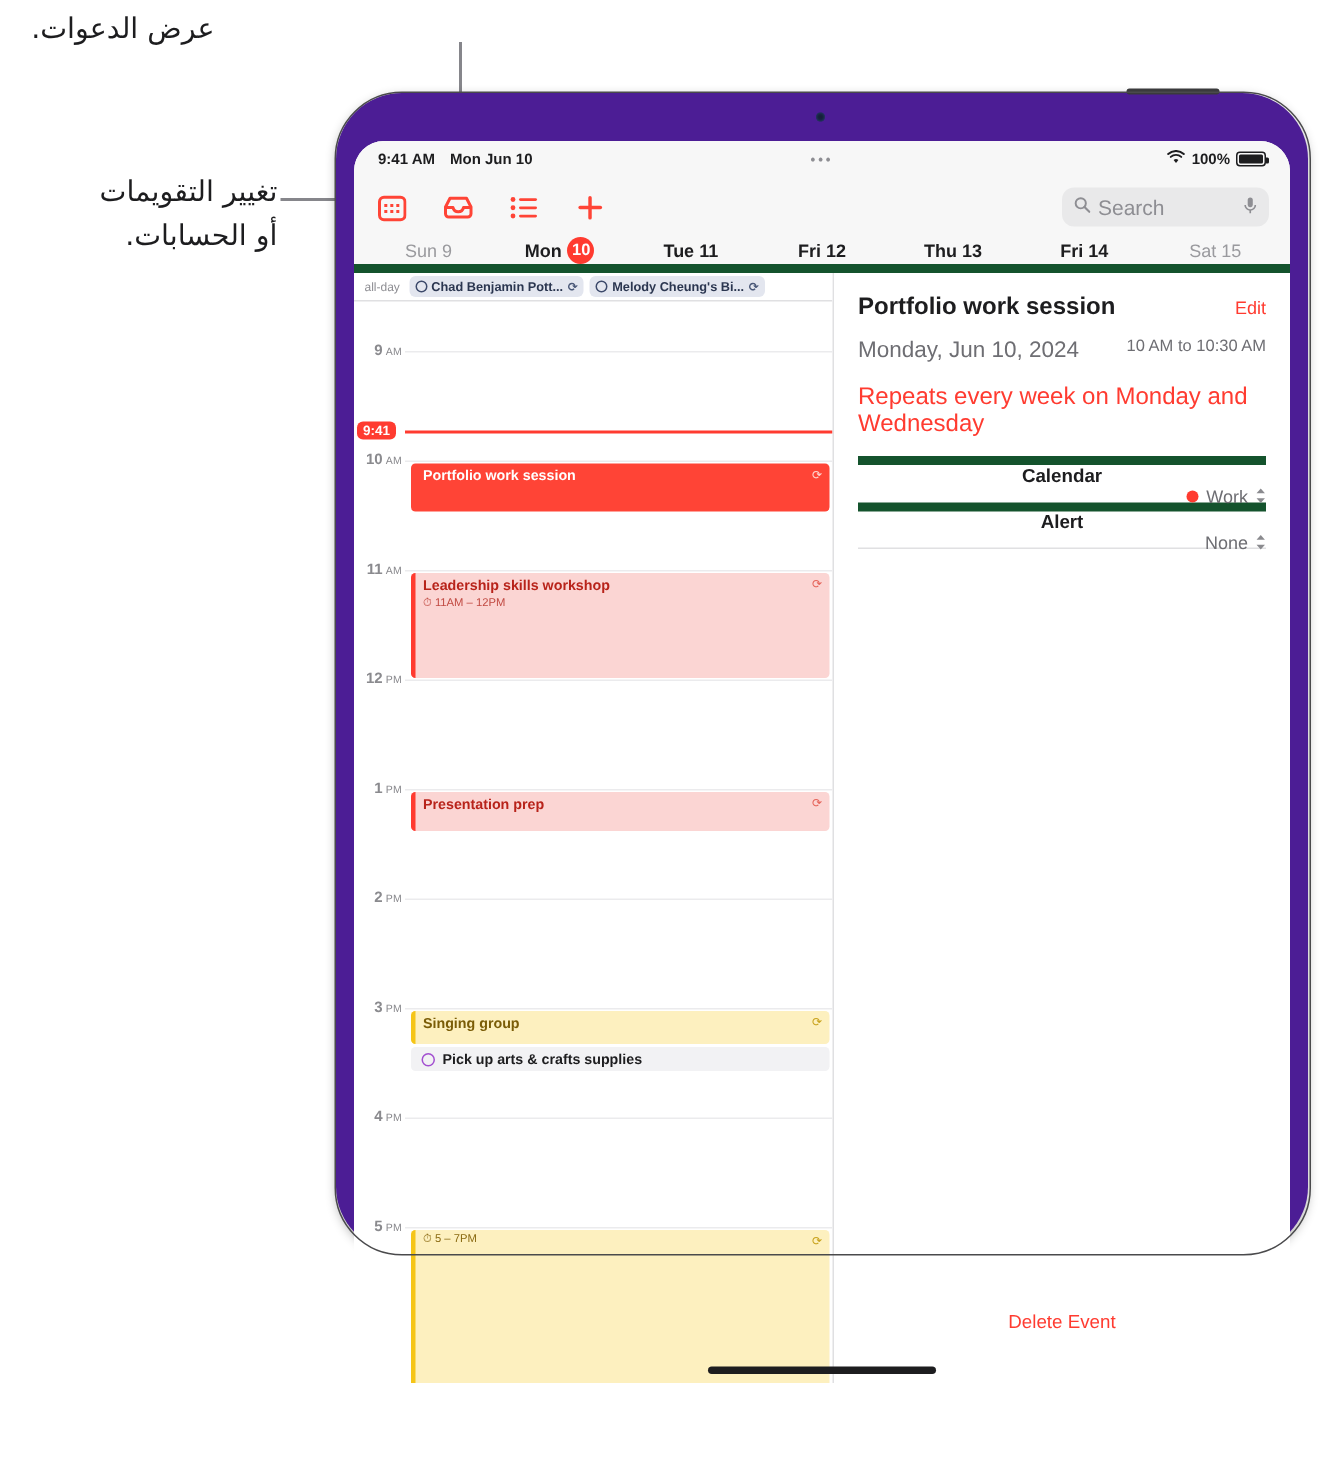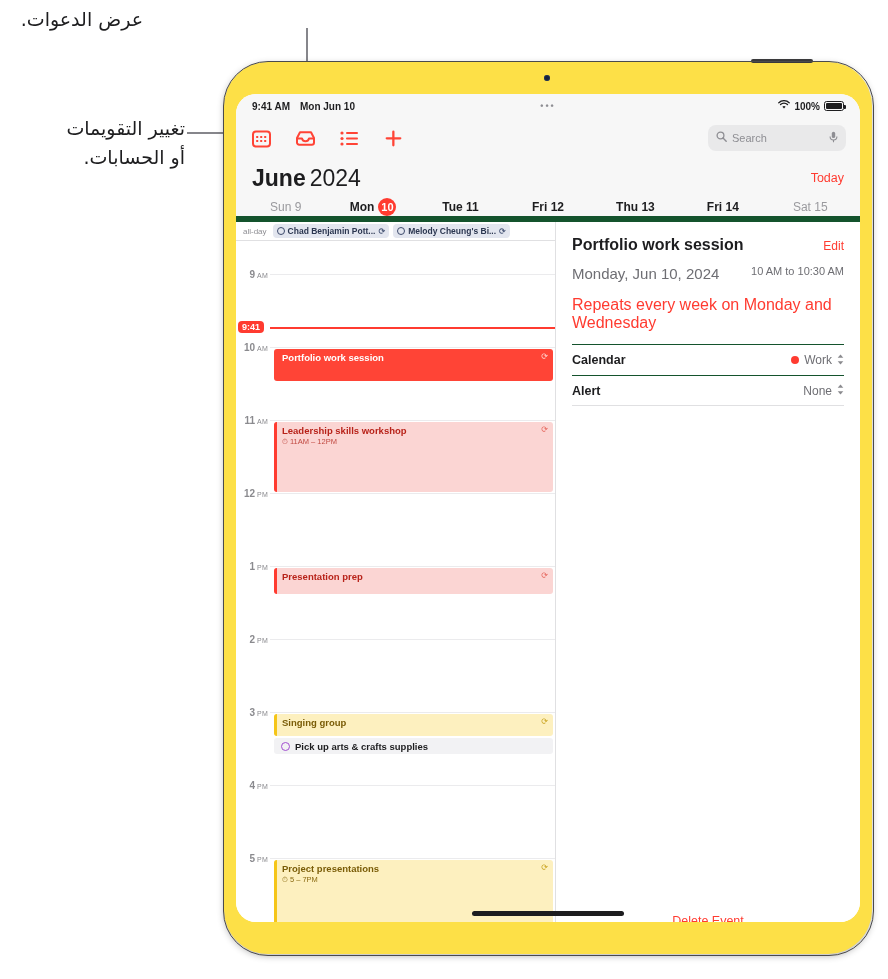--- a/index.html
+++ b/index.html
@@ -26,22 +26,22 @@
     position: absolute;
     background: #86868b;
   }
   .callout-line.h { height: 1.5px; }
   .callout-line.v { width: 1.5px; }
 
   
   #device {
     position: absolute;
     left: 224px; top: 62px;
-    width: 648px; height: 892px;
-    background: #fde047;
+    width: 648px; height: 773px;
+    background: #4c1d95;
     border-radius: 44px;
     box-shadow: 0 2px 7px rgba(0,0,0,.30);
   }
   #device::after { 
     content: "";
     position: absolute; inset: -1.5px;
     border-radius: 45px;
     border: 1.5px solid #4a4a4c;
     pointer-events: none;
   }
@@ -143,21 +143,21 @@
 
   .searchbox {
     margin-left: auto;
     width: 138px; height: 26px;
     background: #e9e9ea;
     border-radius: 8px;
     display: flex; align-items: center;
     padding: 0 8px; gap: 5px;
   }
   .searchbox .sq { color:#8e8e93; font-size:12px; }
-  .searchbox .stext { color:#8e8e93; font-size:11px; flex:1; }
+  .searchbox .stext { color:#8e8e93; font-size:14px; flex:1; }
   .searchbox .mic { color:#8e8e93; font-size:12px; }
 
   
   .monthbar {
     height: 40px;
     background: #f7f7f7;
     display: flex; align-items: center;
     padding: 0 16px;
   }
   .month-title { font-size: 23px; color:#1d1d1f; }
@@ -322,22 +322,23 @@
   .d-edit { margin-left:auto; color:#ff3b30; font-size:12px; cursor:pointer; }
   .d-meta { display:flex; margin-top:11px; }
   .d-date { font-size: 15px; color:#6e6e73; }
   .d-time { margin-left:auto; font-size: 11px; color:#6e6e73; }
   .d-repeat { margin-top: 14px; font-size: 16px; color:#ff3b30; }
 
   .d-rows { margin-top: 12px; }
   .d-row {
     display:flex; align-items:center;
     height: 31px;
-    border-top: 1px solid #14532d;
+    border-top: 6px solid #14532d;
     cursor: pointer;
+    flex-direction: column;
   }
   .d-row:last-child { border-bottom: 1px solid #e0e0e2; }
   .d-key { font-size: 12.5px; font-weight: bold; color:#1d1d1f; }
   .d-val { margin-left:auto; display:flex; align-items:center; gap:5px; font-size:12px; color:#6e6e73; }
   .d-dot { width: 8px; height:8px; border-radius:50%; }
   .d-chev { font-size: 9px; color:#8a8a8e; }
 
   .delete-event {
     position: absolute;
     left: 0; right: 0; bottom: 58px;
@@ -444,26 +445,20 @@
           <span class="mic">
             <svg width="9" height="12" viewBox="0 0 9 12">
               <rect x="2.8" y="0.7" width="3.4" height="6.4" rx="1.7" fill="#8e8e93"></rect>
               <path d="M1.1 5.6 A3.4 3.4 0 0 0 7.9 5.6" fill="none" stroke="#8e8e93" stroke-width="1.1"></path>
               <line x1="4.5" y1="9" x2="4.5" y2="11.2" stroke="#8e8e93" stroke-width="1.1"></line>
             </svg>
           </span>
         </div>
       </div>
 
-      <div class="monthbar">
-        <div class="month-title">
-          <b>June</b><span class="year">2024</span>
-        </div>
-        <div class="today-btn">Today</div>
-      </div>
 
       <div class="daystrip">
         <div class="day dim">Sun 9</div>
         <div class="day">
           <span>Mon</span>
           <span class="badge">10</span>
         </div>
         <div class="day">Tue 11</div>
         <div class="day">Fri 12</div>
         <div class="day">Thu 13</div>
@@ -545,21 +540,20 @@
               <div class="erep">⟳</div>
             </div>
 
             <div class="reminder" style="top:497px;">
               <span class="circ"></span>
               <span class="rtext">Pick up arts &amp; crafts supplies</span>
             </div>
 
             <div class="event tint-yellow" style="top:619px; height:144px;">
               <div class="bar"></div>
-              <div class="etitle">Project presentations</div>
               <div class="etime">⏱ <span>5 – 7PM</span></div>
               <div class="erep">⟳</div>
             </div>
           </div>
         </div>
 
         <div class="right">
           <div class="detail">
             <div class="d-head">
               <div class="d-title">Portfolio work session</div>

